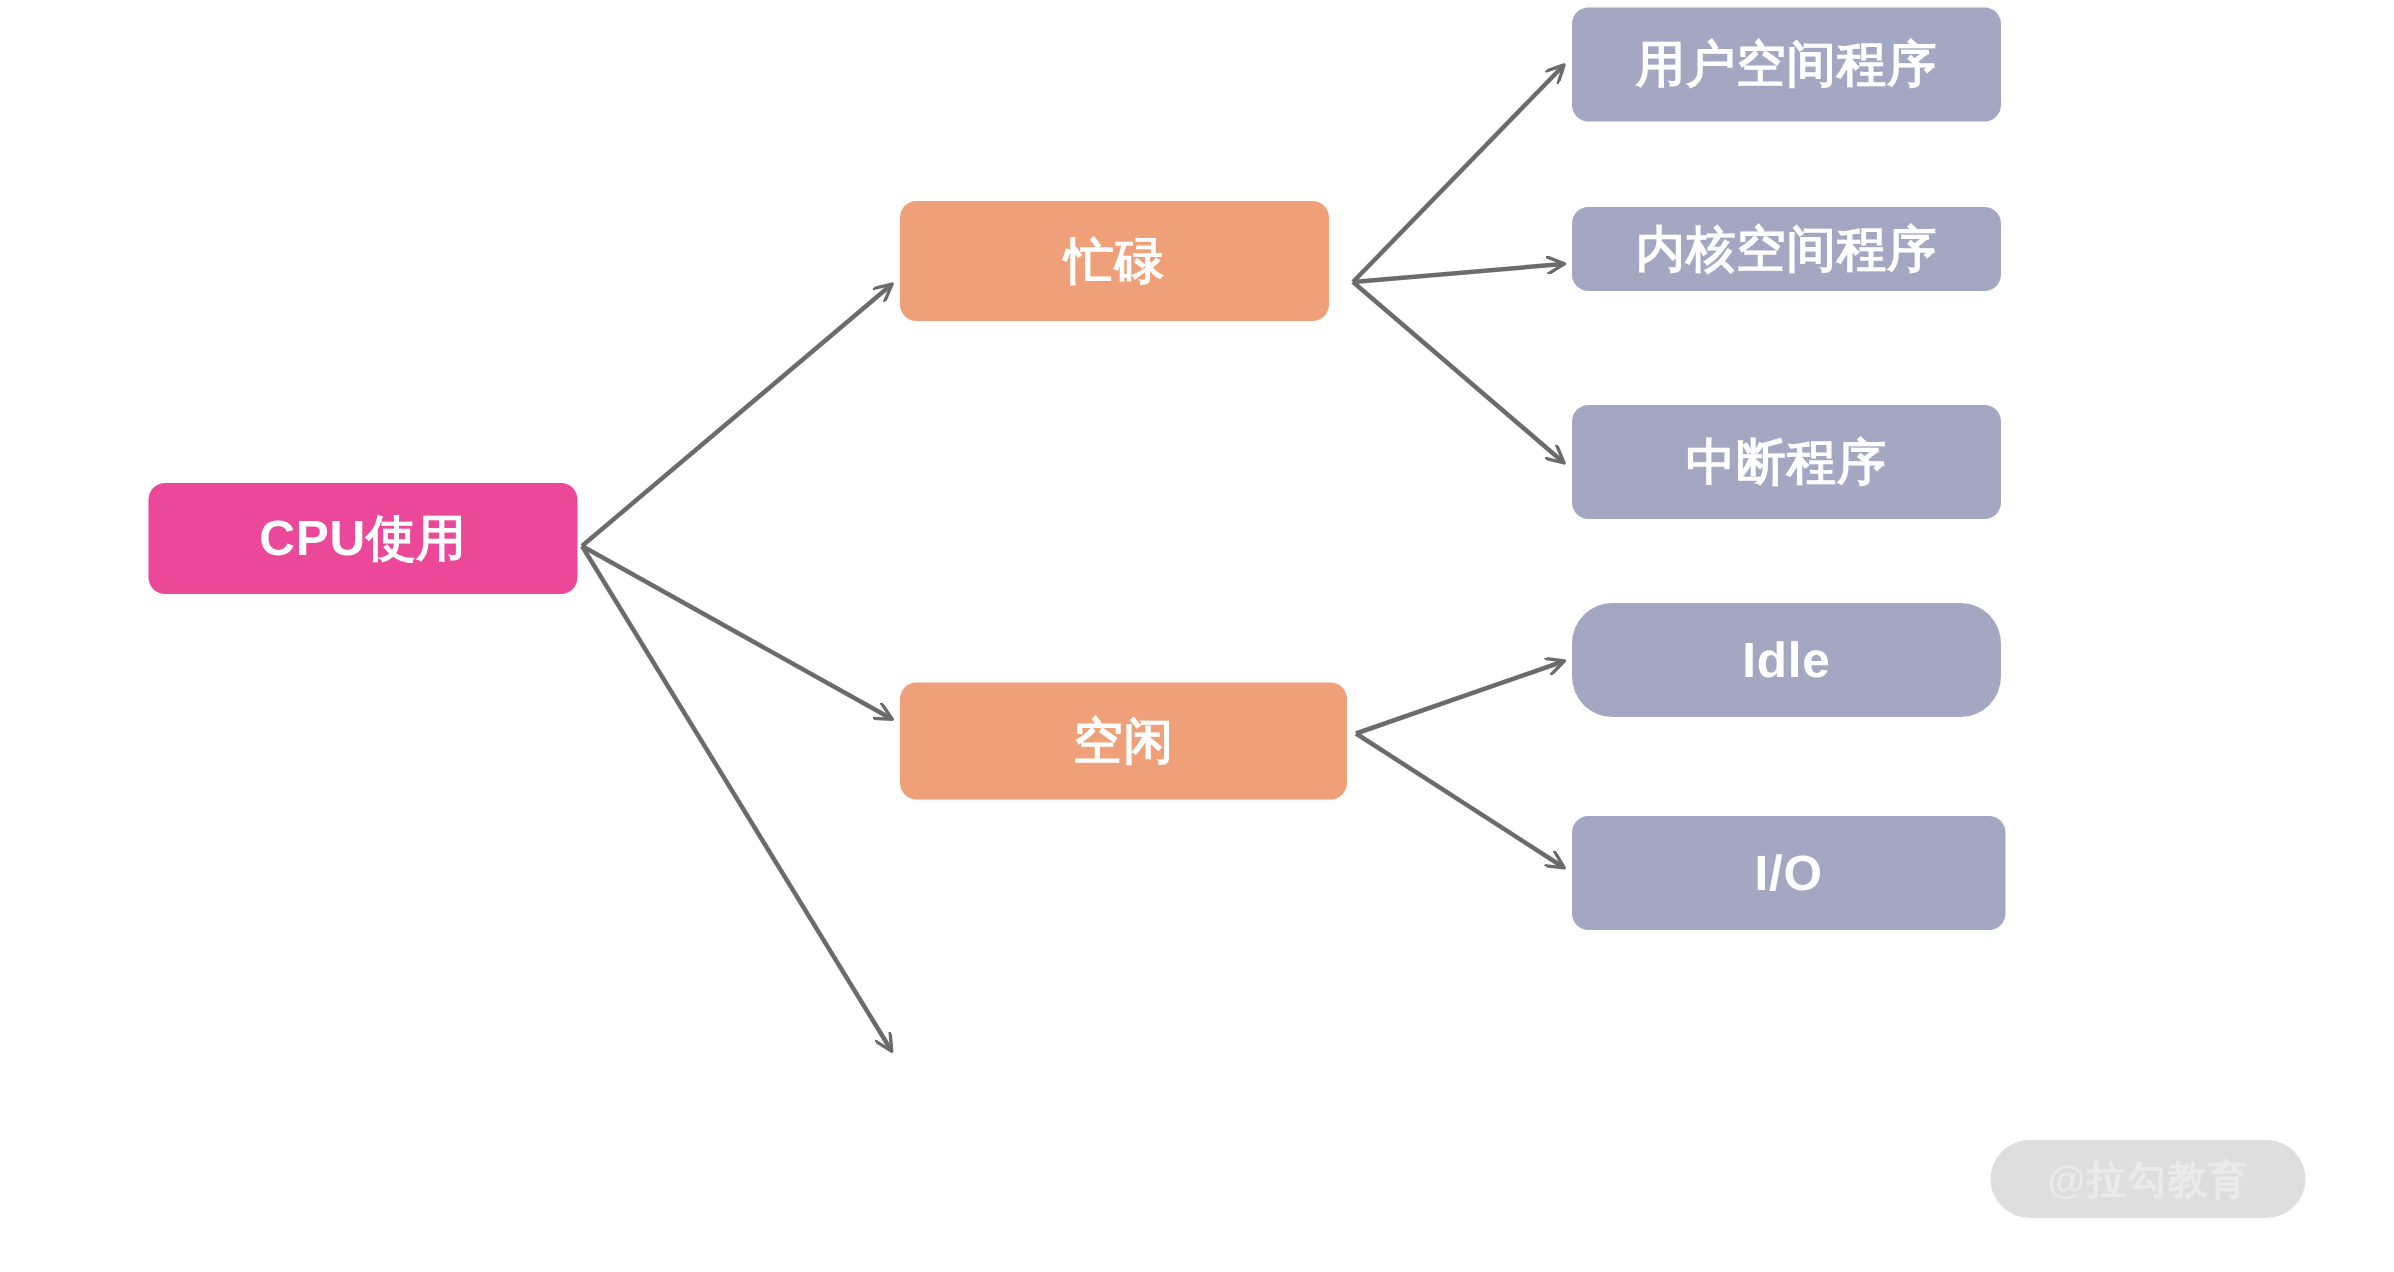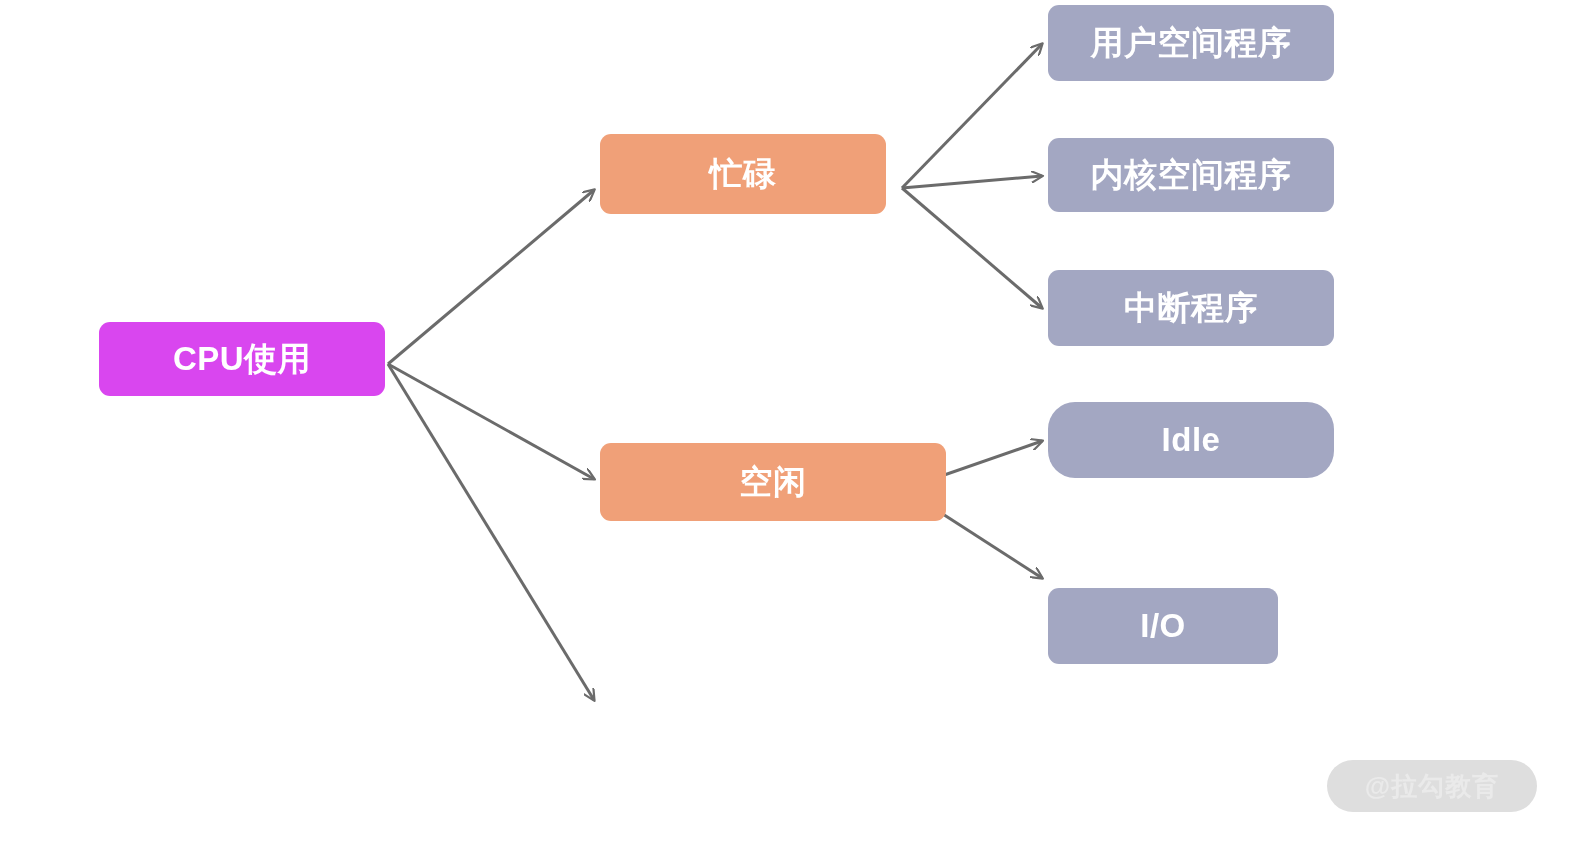--- a/index.html
+++ b/index.html
@@ -32,43 +32,43 @@
     align-items: center;
     justify-content: center;
     border-radius: 11px;
     color: #ffffff;
     font-weight: bold;
     letter-spacing: 0.5px;
     text-align: left;
     z-index: 2;
   }
   .node-root {
-    background: #d946ef;
+    background: #ec4899;
     font-size: 33px;
   }
   .node-mid {
     background: #f0a078;
     font-size: 33px;
   }
   .node-leaf {
     background: #a3a7c2;
     font-size: 33px;
   }
   
   #node-cpu      { left: 99px;  top: 322px; width: 286px; height: 74px; }
   
   #node-busy     { left: 600px; top: 134px; width: 286px; height: 80px; }
-  #node-idle     { left: 600px; top: 443px; width: 346px; height: 78px; }
+  #node-idle     { left: 600px; top: 455px; width: 298px; height: 78px; }
   #node-stolen   { left: 600px; top: 665px; width: 286px; height: 78px; }
   
   #node-user     { left: 1048px; top: 5px;   width: 286px; height: 76px; }
-  #node-kernel   { left: 1048px; top: 138px; width: 286px; height: 74px; }
+  #node-kernel   { left: 1048px; top: 138px; width: 286px; height: 56px; }
   #node-intr     { left: 1048px; top: 270px; width: 286px; height: 76px; }
   #node-idleleaf { left: 1048px; top: 402px; width: 286px; height: 76px; border-radius: 27px; }
-  #node-io       { left: 1048px; top: 544px; width: 230px; height: 76px; margin-top: 44px; }
+  #node-io       { left: 1048px; top: 544px; width: 289px; height: 76px; }
 
   #watermark {
     position: absolute;
     left: 1327px;
     top: 760px;
     width: 210px;
     height: 52px;
     border-radius: 26px;
     background: #dedede;
     display: flex;

